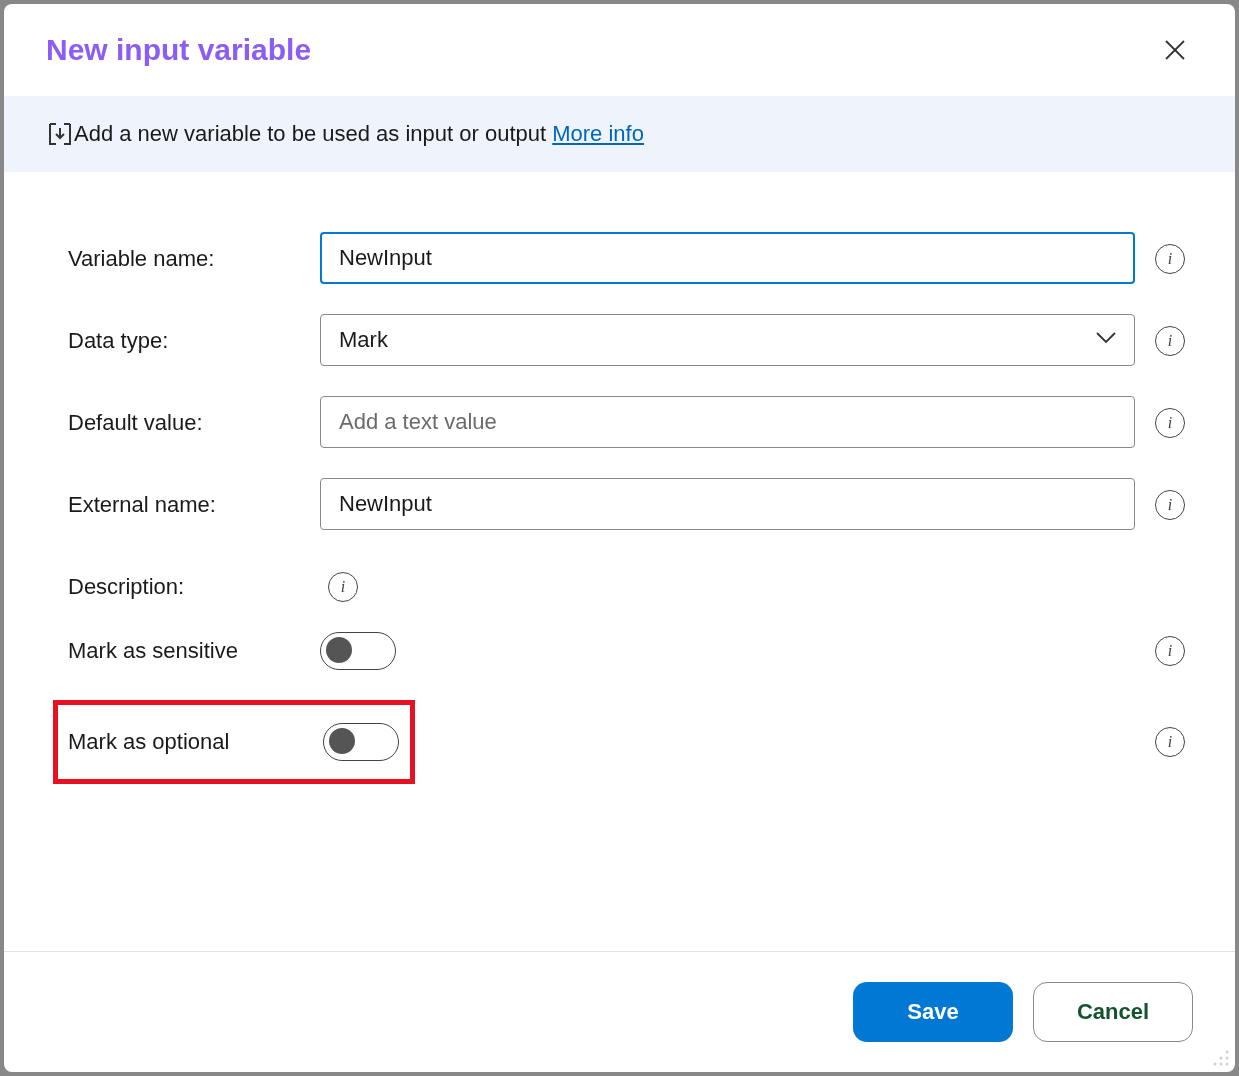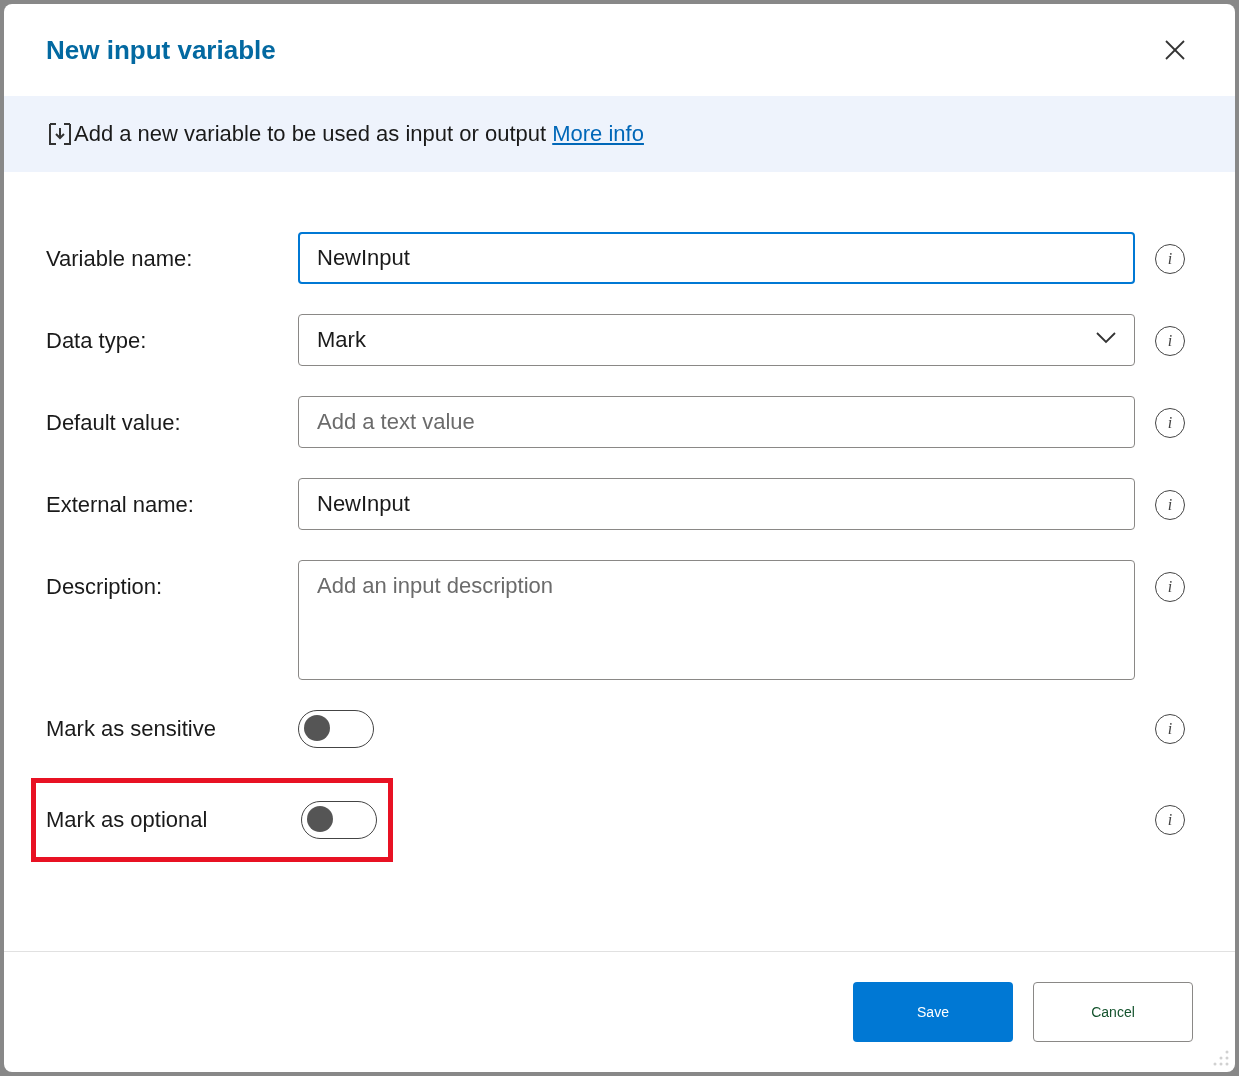--- a/index.html
+++ b/index.html
@@ -20,23 +20,23 @@
       overflow: hidden;
       position: relative;
     }
     .header {
       display: flex;
       align-items: center;
       justify-content: space-between;
       padding: 28px 42px 28px 42px;
     }
     .title {
-      font-size: 26px;
+      font-size: 30px;
       font-weight: 600;
-      color: #0369a1;
+      color: #8b5cf6;
     }
     .close-btn {
       width: 36px;
       height: 36px;
       background: none;
       border: none;
       cursor: pointer;
       display: flex;
       align-items: center;
       justify-content: center;
@@ -65,20 +65,21 @@
       padding: 60px 42px 30px 42px;
       display: flex;
       flex-direction: column;
       gap: 30px;
       overflow-y: auto;
     }
     .form-row {
       display: flex;
       align-items: flex-start;
       gap: 12px;
+      margin-left: 22px;
     }
     .form-row.toggle-row {
       align-items: center;
     }
     .label-col {
       width: 240px;
       flex-shrink: 0;
       font-size: 22px;
       color: #1a1a1a;
       padding-top: 14px;
@@ -194,23 +195,23 @@
     .footer {
       border-top: 1px solid #e1e1e1;
       padding: 30px 42px;
       display: flex;
       justify-content: flex-end;
       gap: 20px;
     }
     .btn {
       min-width: 160px;
       height: 60px;
-      font-size: 14px;
-      font-weight: 400;
-      border-radius: 4px;
+      font-size: 22px;
+      font-weight: 700;
+      border-radius: 14px;
       cursor: pointer;
       border: 1px solid transparent;
     }
     .btn-primary {
       background: #0078d4;
       color: #fff;
     }
     .btn-secondary {
       background: #fff;
       color: #14532d;
@@ -296,23 +297,20 @@
       <div class="control-col">
         <input type="text" class="text-input" value="NewInput" style="">
       </div>
       <div class="info-col">
         <button class="info-icon-btn">i</button>
       </div>
     </div>
 
     <div class="form-row">
       <div class="label-col">Description:</div>
-      <div class="control-col">
-        <textarea class="textarea-input" placeholder="Add an input description" style=""></textarea>
-      </div>
       <div class="info-col">
         <button class="info-icon-btn">i</button>
       </div>
     </div>
 
     <div class="form-row toggle-row">
       <div class="label-col">Mark as sensitive</div>
       <div class="control-col">
         <div class="toggle">
           <div class="toggle-knob"></div>

